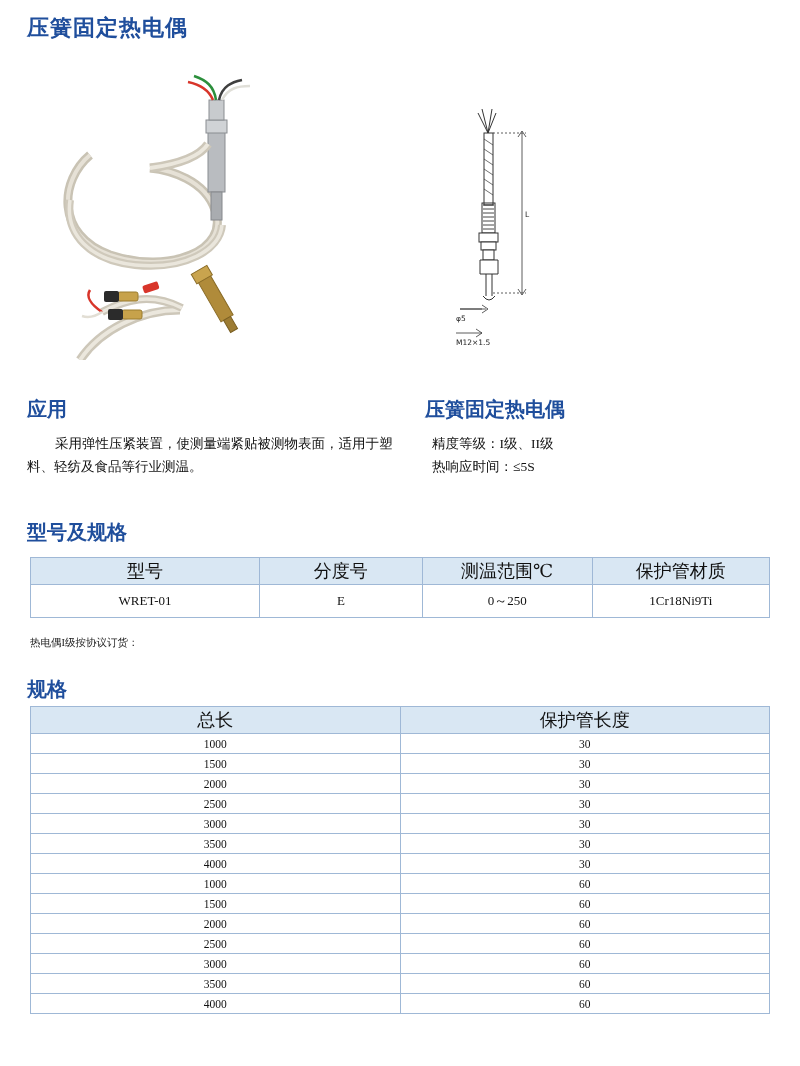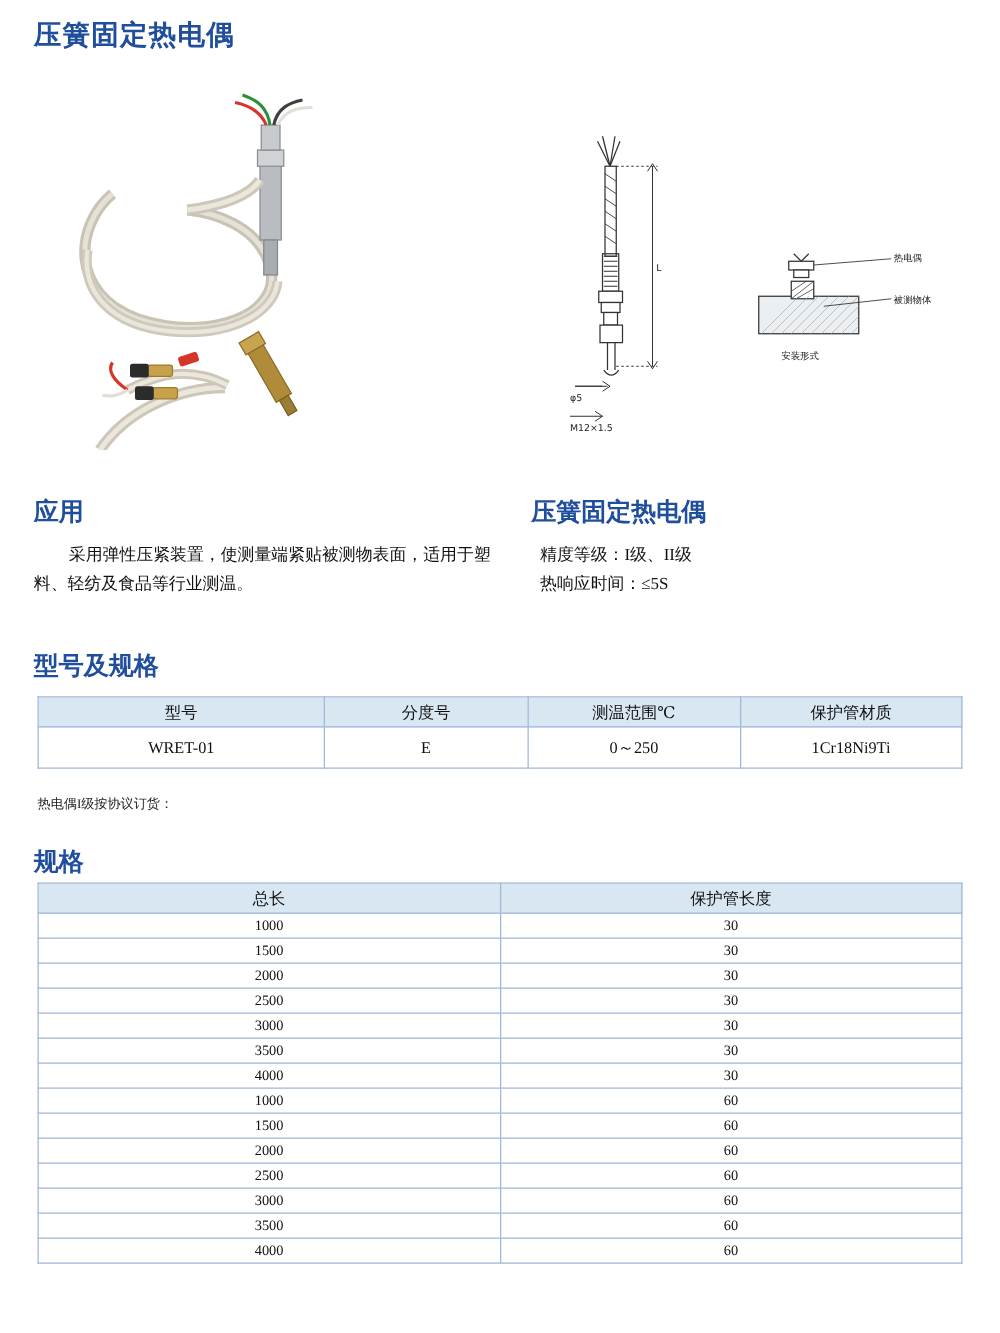--- a/index.html
+++ b/index.html
@@ -96,21 +96,21 @@
   #spec-table-wrap  { left: 30px; top: 706px; width: 740px; }
 
   table th, table td {
     border: 1px solid #9fb8d6;
     text-align: center;
     color: #111;
   }
   table th {
     background: #d9e7f3;
     font-weight: normal;
-    font-size: 13px;
+    font-size: 18px;
     height: 24px;
   }
   #model-table td { height: 33px; font-size: 13px; }
   #spec-table td { height: 20px; font-size: 11.5px; }
 
   .note {
     position: absolute;
     left: 30px; top: 636px;
     font-family: "Liberation Serif", "DejaVu Serif", serif;
     font-size: 10.5px;
@@ -217,47 +217,20 @@
         <text class="dwg-label" x="26" y="216">φ5</text>
 
         <g stroke="#333" stroke-width="0.8" fill="none">
           <path d="M26 228 L52 228"></path>
           <path d="M46 224 L52 228 L46 232"></path>
         </g>
         <text class="dwg-label" x="26" y="240">M12×1.5</text>
       </svg>
     </div>
 
-    <div class="drawing-2">
-      <svg width="175" height="140" viewBox="0 0 175 140">
-
-        <g stroke="#333" fill="#fff" stroke-width="1">
-          <rect x="36" y="14" width="20" height="7"></rect>
-          <rect x="40" y="21" width="12" height="6"></rect>
-          <path d="M40 8 L46 14 M52 8 L46 14" fill="none"></path>
-
-          <rect x="12" y="42" width="80" height="30" fill="#eceff2"></rect>
-
-          <rect x="38" y="30" width="18" height="14" fill="#ffffff"></rect>
-          <path d="M38 44 L56 30 M38 38 L50 30 M42 44 L56 36" stroke-width="0.6"></path>
-        </g>
-
-        <g stroke="#9aa3ab" stroke-width="0.5">
-          <path d="M14 72 L44 42 M22 72 L52 42 M30 72 L60 42 M38 72 L68 42 M46 72 L76 42 M54 72 L84 42 M62 72 L92 42 M70 72 L92 50 M78 72 L92 58 M86 72 L92 66"></path>
-        </g>
-
-        <g stroke="#333" stroke-width="0.7" fill="none">
-          <path d="M56 17 L118 12"></path>
-          <path d="M64 50 L118 44"></path>
-        </g>
-        <text class="dwg-label" x="120" y="14">热电偶</text>
-        <text class="dwg-label" x="120" y="47">被测物体</text>
-        <text class="dwg-label" x="30" y="92">安装形式</text>
-      </svg>
-    </div>
   </div>
 
   <div class="sec-head" id="app-head">应用</div>
   <div class="body-text" id="app-text">采用弹性压紧装置，使测量端紧贴被测物表面，适用于塑料、轻纺及食品等行业测温。</div>
 
   <div class="sec-head" id="tech-head">压簧固定热电偶</div>
   <div class="body-text" id="tech-list">
     <div>精度等级：I级、II级</div>
     <div>热响应时间：≤5S</div>
   </div>

